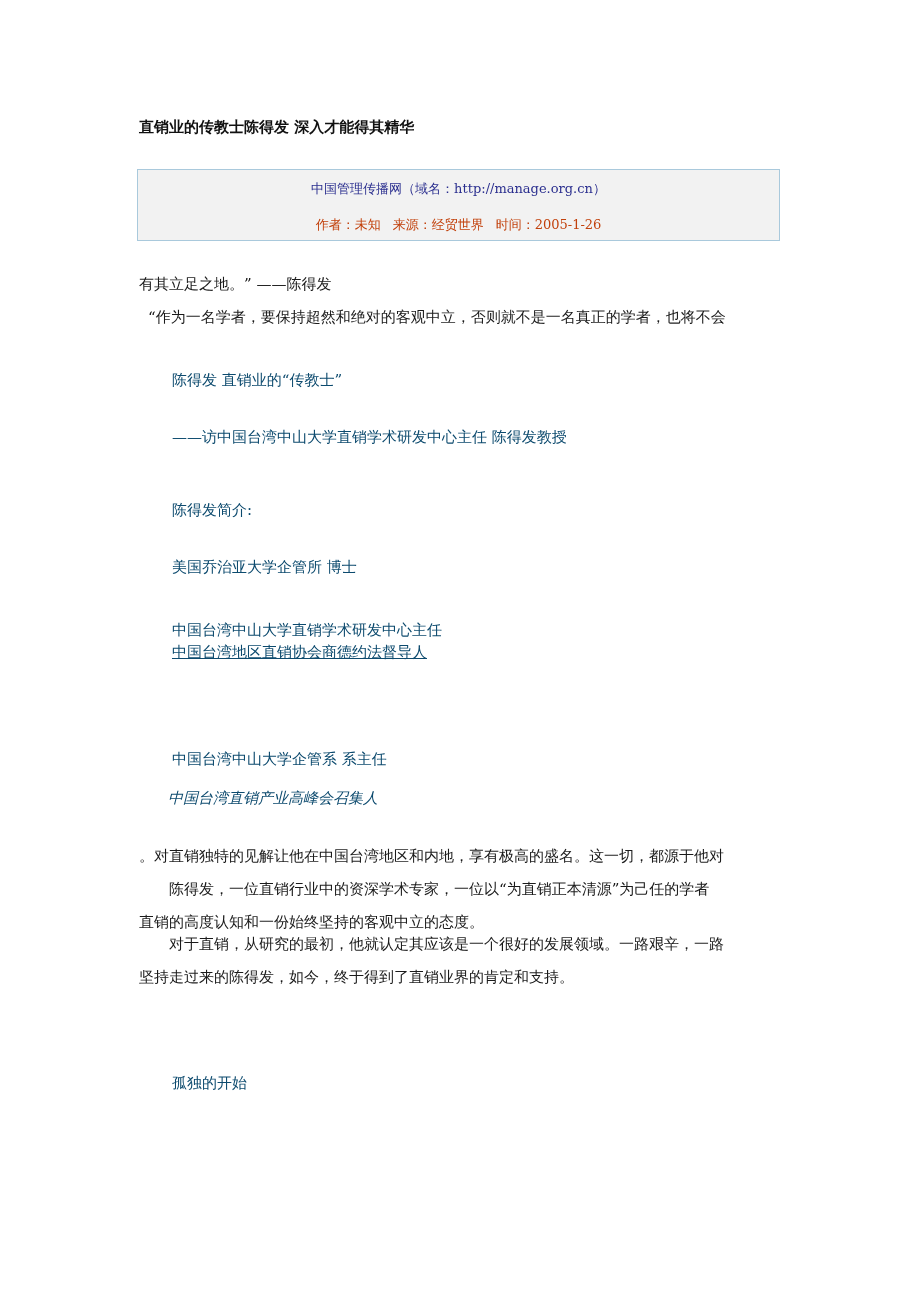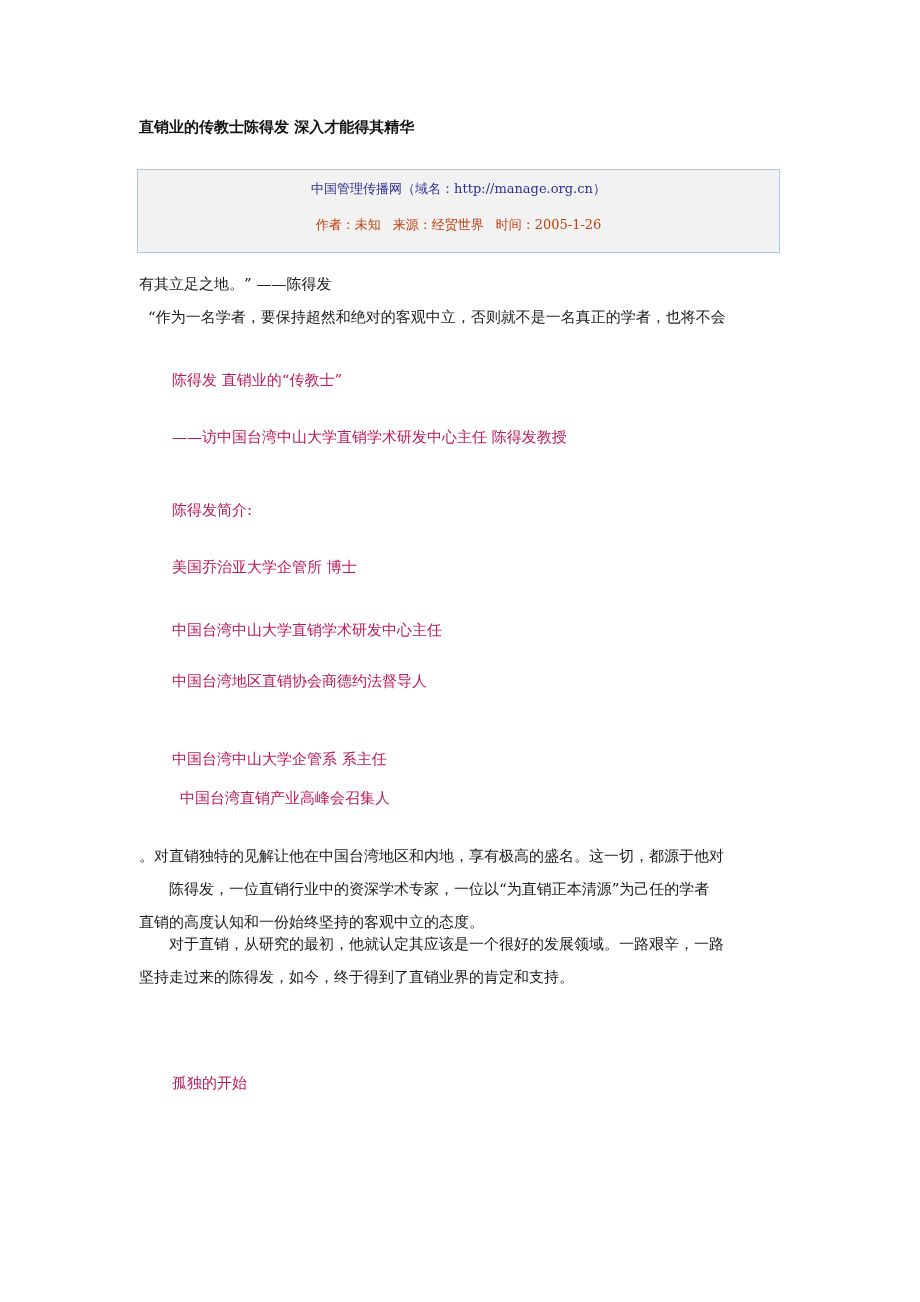--- a/index.html
+++ b/index.html
@@ -31,21 +31,21 @@
       font-weight: bold;
       color: #111111;
       letter-spacing: 0px;
       white-space: nowrap;
     }
     .info-box {
       position: absolute;
       left: 137px;
       top: 169px;
       width: 643px;
-      height: 84px;
+      height: 72px;
       background: #f2f2f2;
       border: 1px solid #a9c9dc;
       box-sizing: border-box;
     }
     .info-line {
       position: absolute;
       left: 0;
       width: 100%;
       text-align: center;
       font-size: 13px;
@@ -60,21 +60,21 @@
       color: #c2410c;
     }
     .info-line .sep {
       display: inline-block;
       width: 12px;
     }
     .text {
       position: absolute;
       font-size: 15px;
       line-height: 25px;
-      color: #be185d;
+      color: #0c4a6e;
       white-space: nowrap;
     }
     .para {
       position: absolute;
       left: 139px;
       width: 644px;
       font-size: 15px;
       line-height: 33px;
       color: #1a1a1a;
       text-align: justify;
@@ -102,23 +102,23 @@
   </div>
 
   <div class="text" style="left:172px; top:368px;">陈得发 直销业的“传教士”</div>
 
   <div class="text" style="left:172px; top:425px;">——访中国台湾中山大学直销学术研发中心主任 陈得发教授</div>
 
   <div class="text" style="left:172px; top:498px;">陈得发简介:</div>
 
   <div class="text" style="left:172px; top:555px;">美国乔治亚大学企管所 博士</div>
   <div class="text" style="left:172px; top:618px;">中国台湾中山大学直销学术研发中心主任</div>
-  <div class="text" style="left:172px; top:669px;">中国台湾地区直销协会商德约法督导人</div>
+  <div class="text" style="left:172px; top:640px;text-decoration:underline;">中国台湾地区直销协会商德约法督导人</div>
   <div class="text" style="left:172px; top:728px;margin-top:19px;">中国台湾中山大学企管系 系主任</div>
-  <div class="text" style="left:180px; top:786px;">中国台湾直销产业高峰会召集人</div>
+  <div class="text" style="left:168px; top:786px;font-style:italic;">中国台湾直销产业高峰会召集人</div>
 
   <div class="para" style="top:840px;">
     <span class="line">。对直销独特的见解让他在中国台湾地区和内地，享有极高的盛名。这一切，都源于他对</span>
     <span class="line">　　陈得发，一位直销行业中的资深学术专家，一位以“为直销正本清源”为己任的学者</span>
     <span class="line">直销的高度认知和一份始终坚持的客观中立的态度。</span>
   </div>
 
   <div class="para" style="top:928px;">
     <span class="line">　　对于直销，从研究的最初，他就认定其应该是一个很好的发展领域。一路艰辛，一路</span>
     <span class="line">坚持走过来的陈得发，如今，终于得到了直销业界的肯定和支持。</span>

